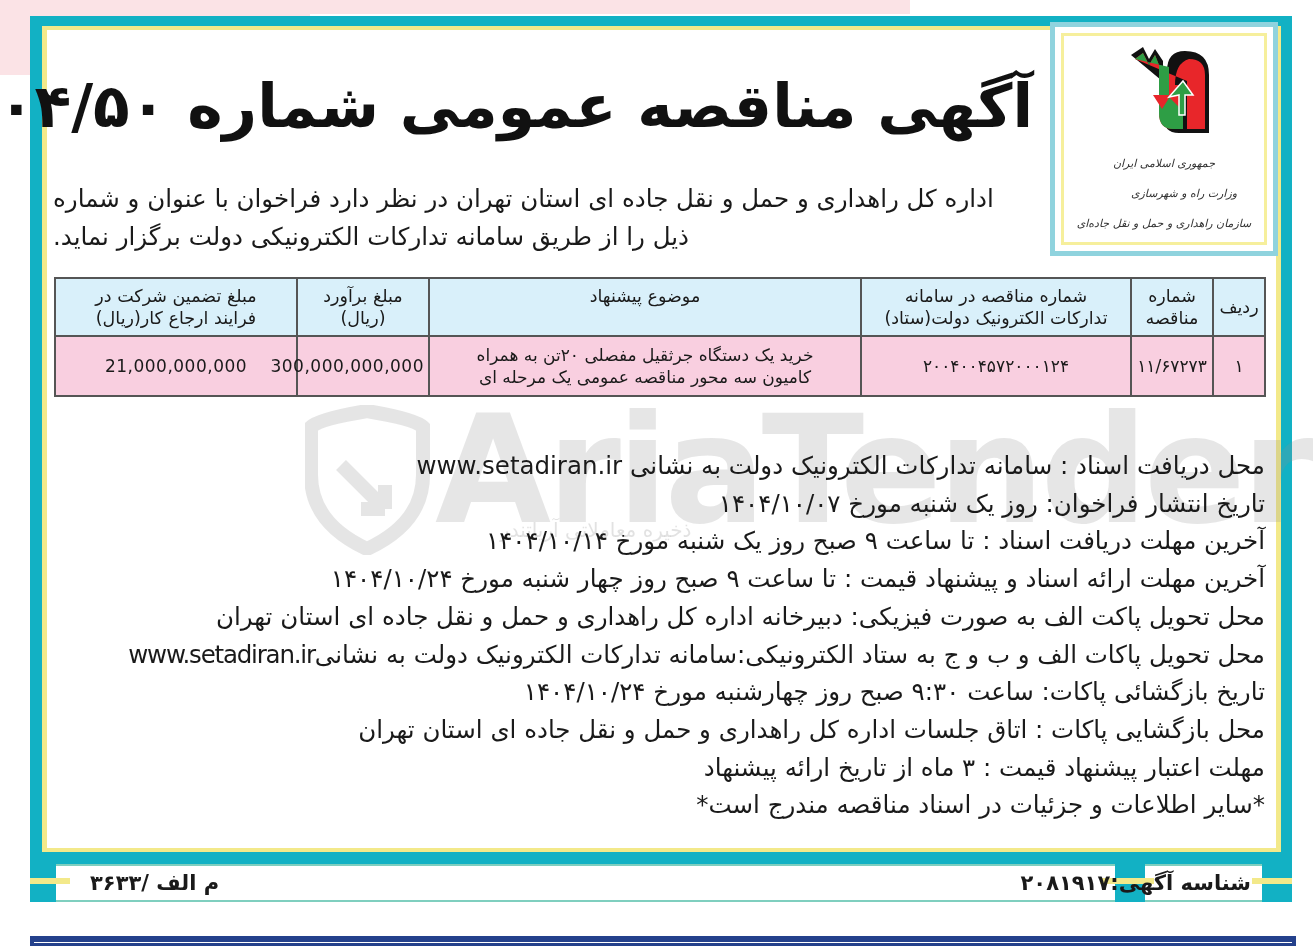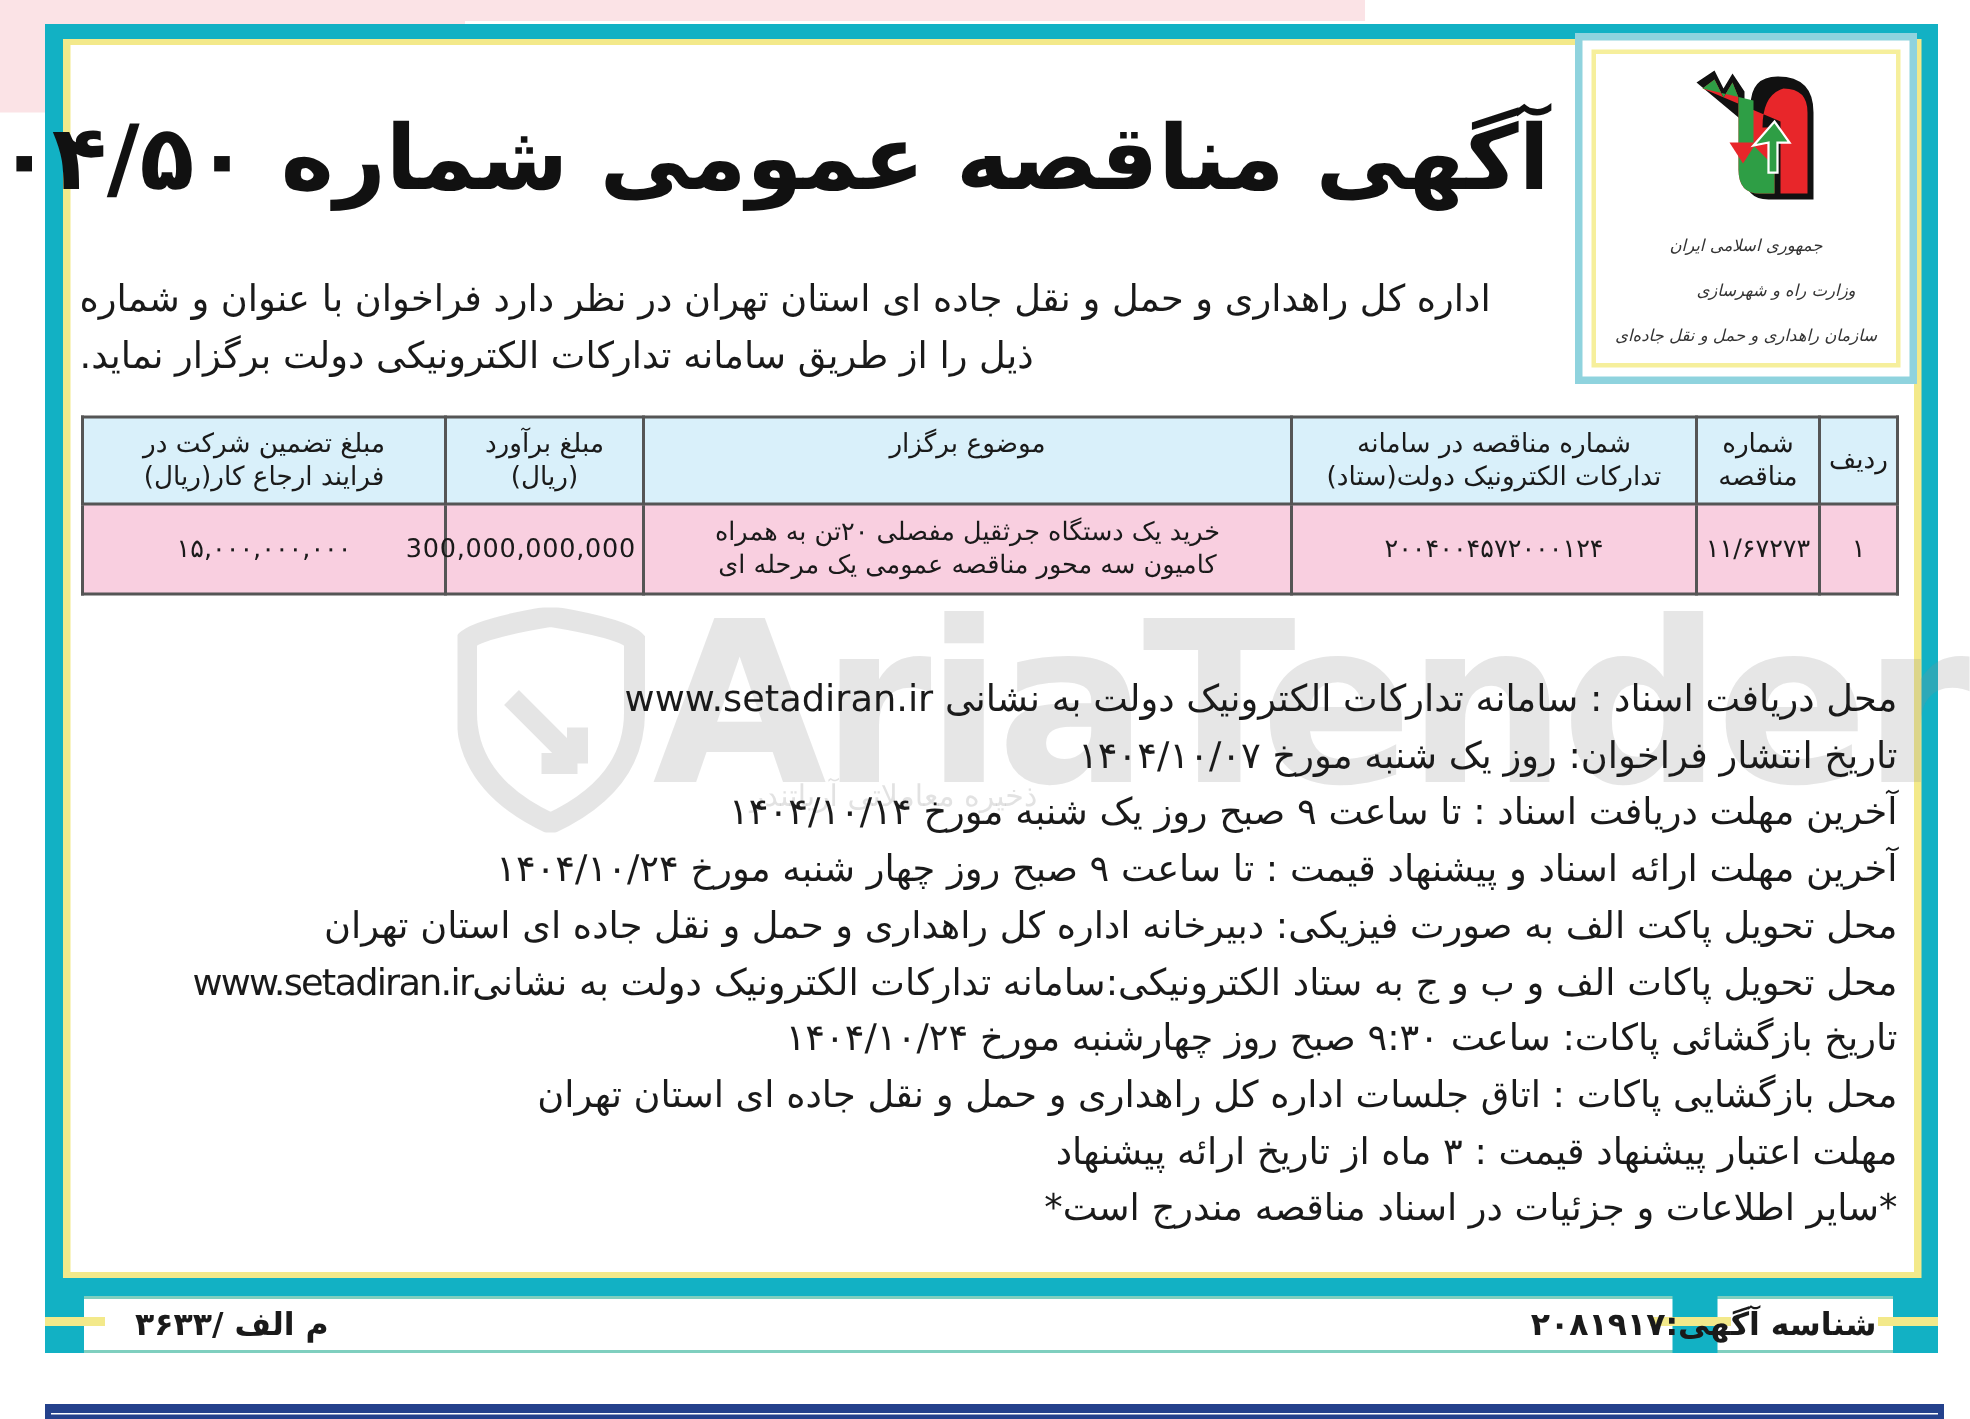--- a/index.html
+++ b/index.html
@@ -195,21 +195,21 @@
       <th><span>ردیف</span></th>
       <th>
           <div>شماره</div>
           <div>مناقصه</div>
         </th>
       <th>
           <div>شماره مناقصه در سامانه</div>
           <div>تدارکات الکترونیک دولت(ستاد)</div>
         </th>
       <th>
-          <div>موضوع برگزار</div>
+          <div>موضوع پیشنهاد</div>
           <div style="height:22px"></div>
         </th>
       <th>
           <div>مبلغ برآورد</div>
           <div>(ریال)</div>
         </th>
       <th>
           <div>مبلغ تضمین شرکت در</div>
           <div>فرایند ارجاع کار(ریال)</div>
         </th>
@@ -218,21 +218,21 @@
   <tbody>
     <tr>
       <td>۱</td>
       <td class="num">۱۱/۶۷۲۷۳</td>
       <td class="num">۲۰۰۴۰۰۴۵۷۲۰۰۰۱۲۴</td>
       <td>
         <div>خرید یک دستگاه جرثقیل مفصلی ۲۰تن به همراه</div>
         <div>کامیون سه محور مناقصه عمومی یک مرحله ای</div>
       </td>
       <td class="num">300,000,000,000</td>
-      <td class="num">۱۵,۰۰۰,۰۰۰,۰۰۰</td>
+      <td class="num">21,000,000,000</td>
     </tr>
   </tbody>
 </table>
 
 <div class="details">
   <div class="detail-line">
     <span>محل دریافت اسناد :</span><span> سامانه تدارکات الکترونیک دولت به نشانی </span><span class="url">www.setadiran.ir</span>
   </div>
   <div class="detail-line">
     <span>تاریخ انتشار فراخوان:</span><span> روز یک شنبه مورخ ۱۴۰۴/۱۰/۰۷</span>

